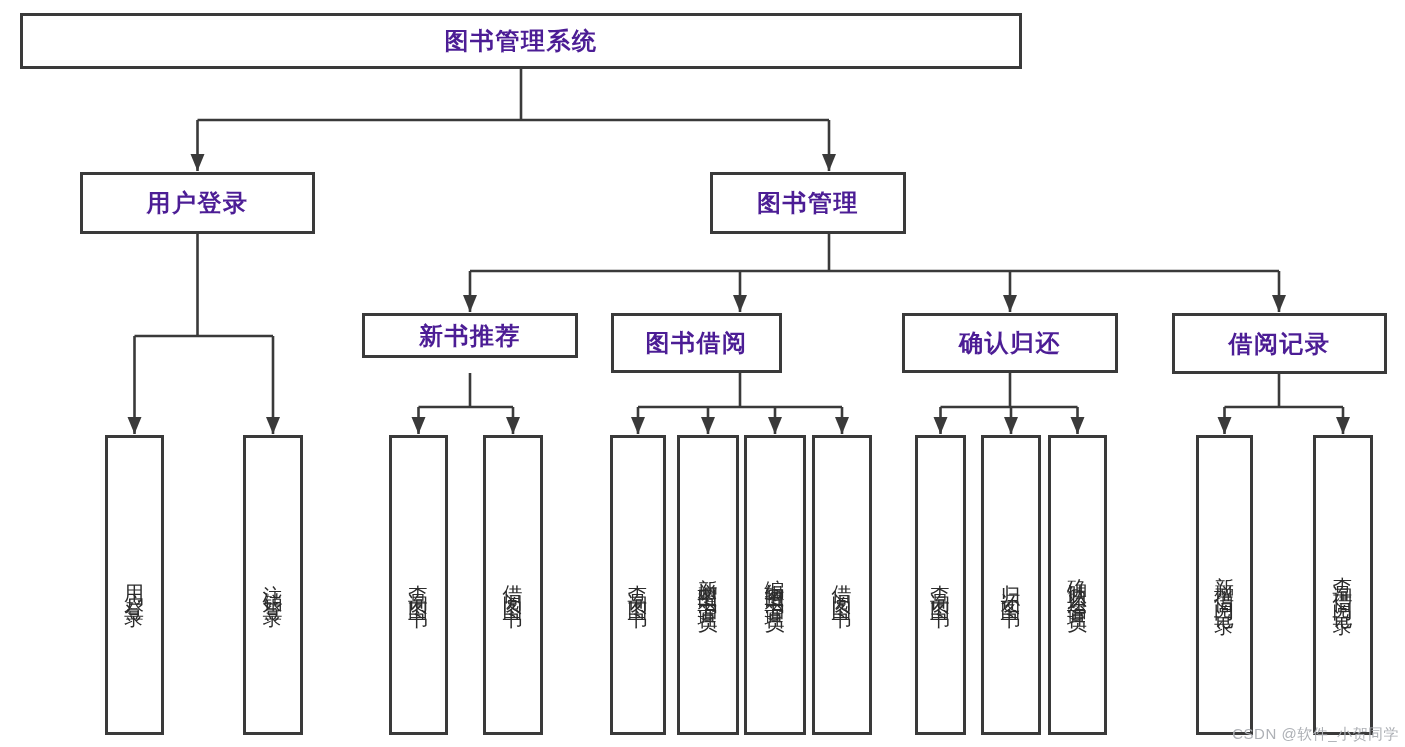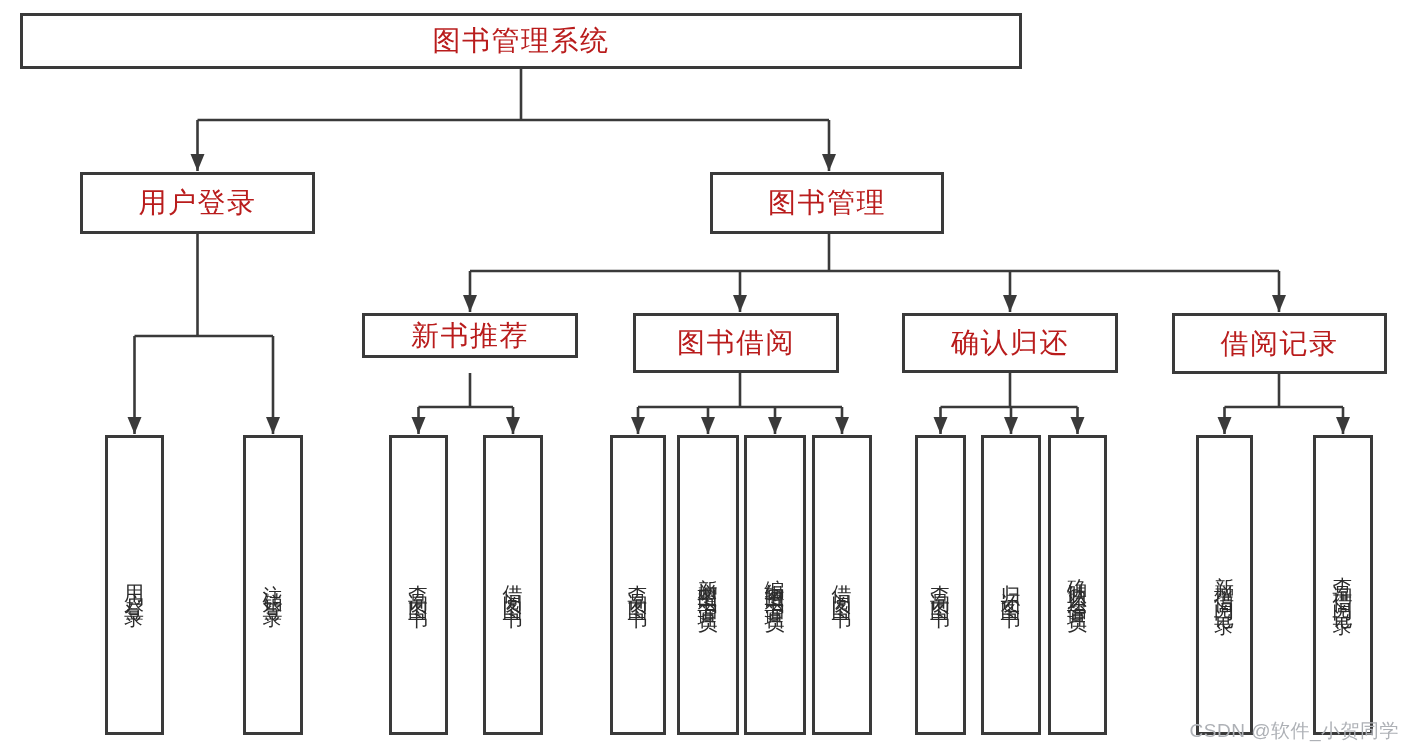--- a/index.html
+++ b/index.html
@@ -22,24 +22,25 @@
     height: 747px;
   }
   .node {
     position: absolute;
     box-sizing: border-box;
     background: #ffffff;
     border: 3px solid #3a3a3a;
     display: flex;
     align-items: center;
     justify-content: center;
-    color: #b91c1c;
-    font-size: 28px;
+    color: #4c1d95;
+    font-size: 24px;
     letter-spacing: 1.5px;
     white-space: nowrap;
+    font-weight: bold;
   }
   .vnode {
     position: absolute;
     box-sizing: border-box;
     background: #ffffff;
     border: 3px solid #3a3a3a;
     display: flex;
     align-items: center;
     justify-content: center;
     writing-mode: vertical-rl;
@@ -48,21 +49,21 @@
     font-size: 20px;
     letter-spacing: 8px;
     line-height: 1;
     top: 435px;
     height: 300px;
   }
   .watermark {
     position: absolute;
     right: 6px;
     bottom: 3px;
-    font-size: 19px;
+    font-size: 15px;
     color: #aeb1b6;
     letter-spacing: 0.5px;
     z-index: 5;
   }
 </style>
 </head>
 <body>
 
 <div class="canvas">
 
@@ -112,24 +113,24 @@
       <path d="M1279 374 L1279 407"></path>
       <path d="M1224.5 407 L1343 407"></path>
       <path d="M1224.5 407 L1224.5 434" marker-end="url(#arrow)"></path>
       <path d="M1343 407 L1343 434" marker-end="url(#arrow)"></path>
     </g>
   </svg>
 
   <div class="node" style="left:20px; top:13px; width:1002px; height:56px;">图书管理系统</div>
 
   <div class="node" style="left:80px; top:172px; width:235px; height:62px;">用户登录</div>
-  <div class="node" style="left:710px; top:172px; width:234px; height:62px;">图书管理</div>
+  <div class="node" style="left:710px; top:172px; width:196px; height:62px;">图书管理</div>
 
   <div class="node" style="left:362px; top:313px; width:216px; height:45px;">新书推荐</div>
-  <div class="node" style="left:633px; top:313px; width:206px; height:60px;text-align:center;">图书借阅</div>
+  <div class="node" style="left:611px; top:313px; width:171px; height:60px;text-align:center;">图书借阅</div>
   <div class="node" style="left:902px; top:313px; width:216px; height:60px;">确认归还</div>
   <div class="node" style="left:1172px; top:313px; width:215px; height:61px;">借阅记录</div>
 
   <div class="vnode" style="left:105px; width:59px;">用户登录</div>
   <div class="vnode" style="left:243px; width:60px;">注销登录</div>
 
   <div class="vnode" style="left:389px; width:59px;">查询图书</div>
   <div class="vnode" style="left:483px; width:60px;">借阅图书</div>
 
   <div class="vnode" style="left:610px; width:56px;">查询图书</div>

